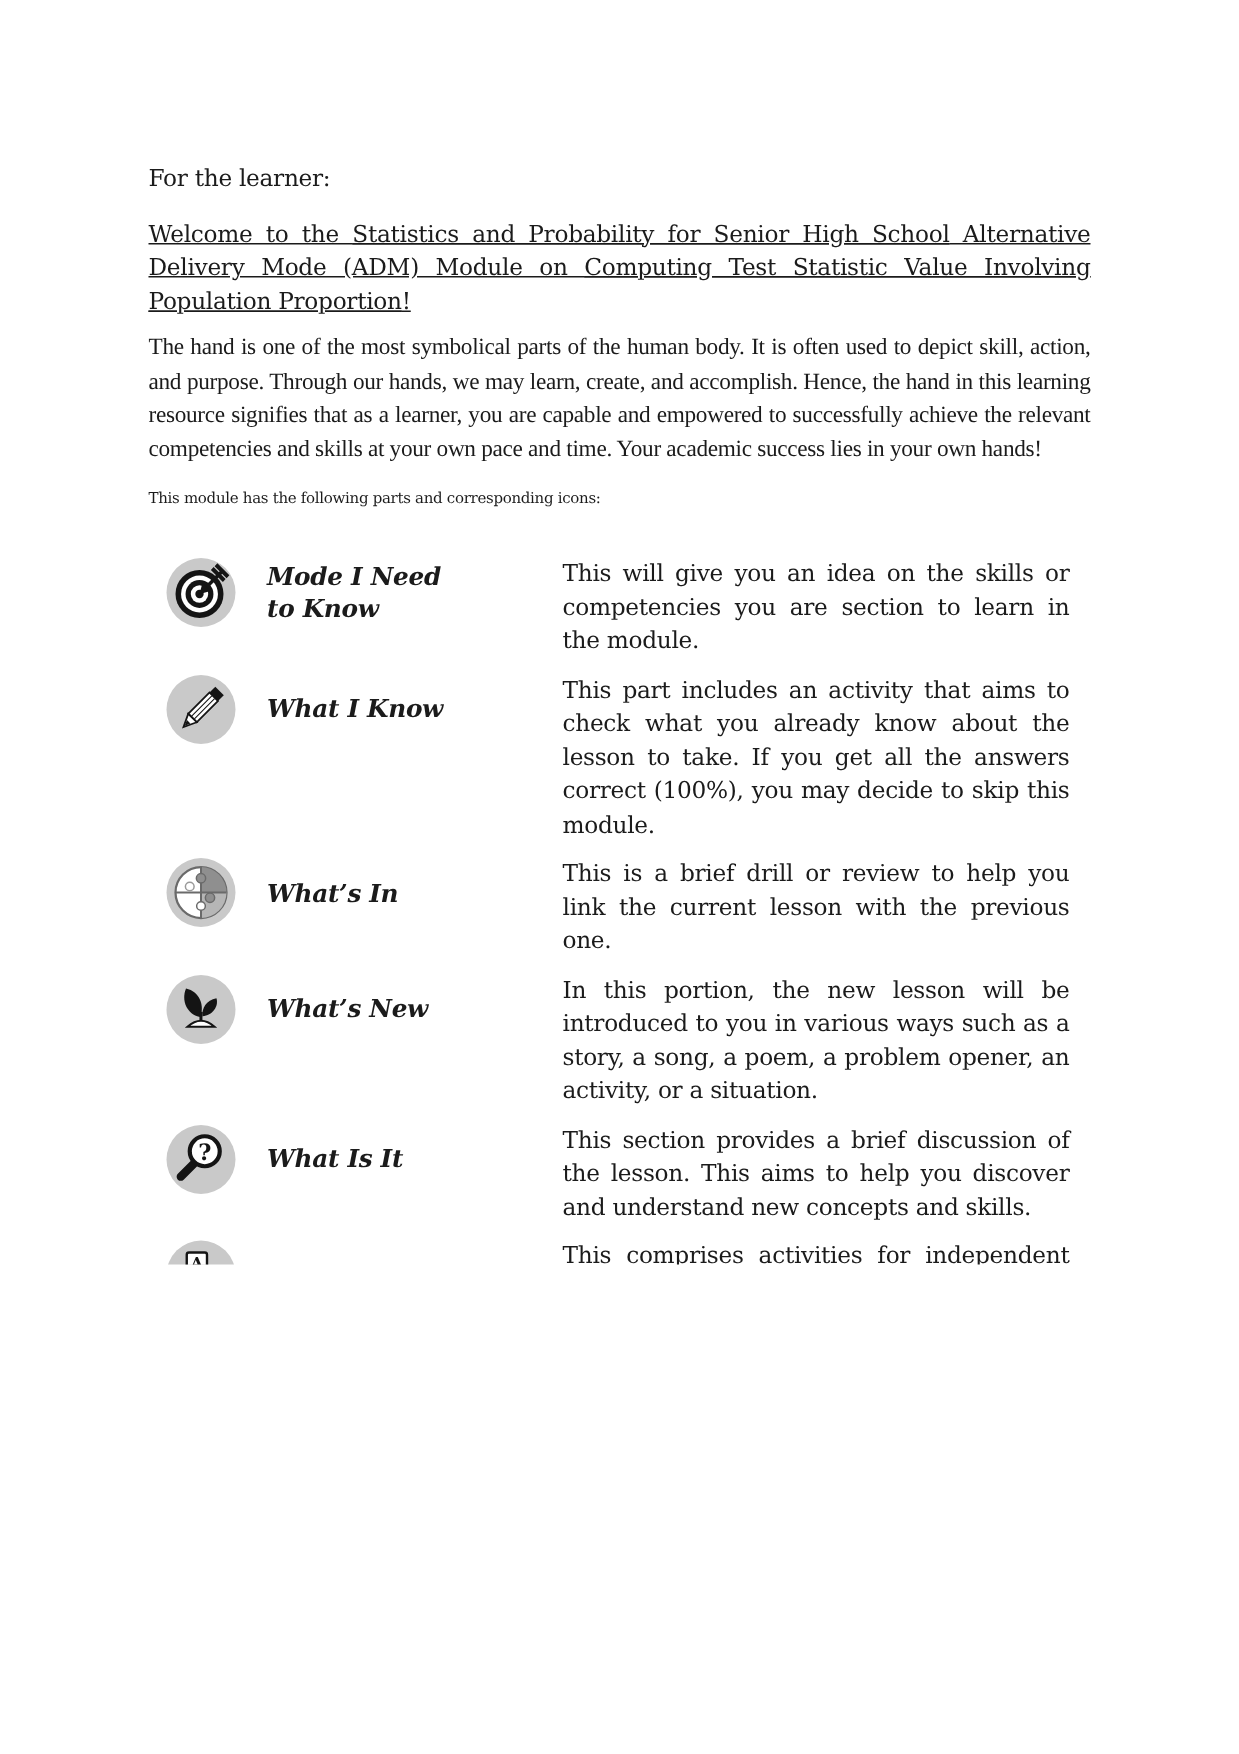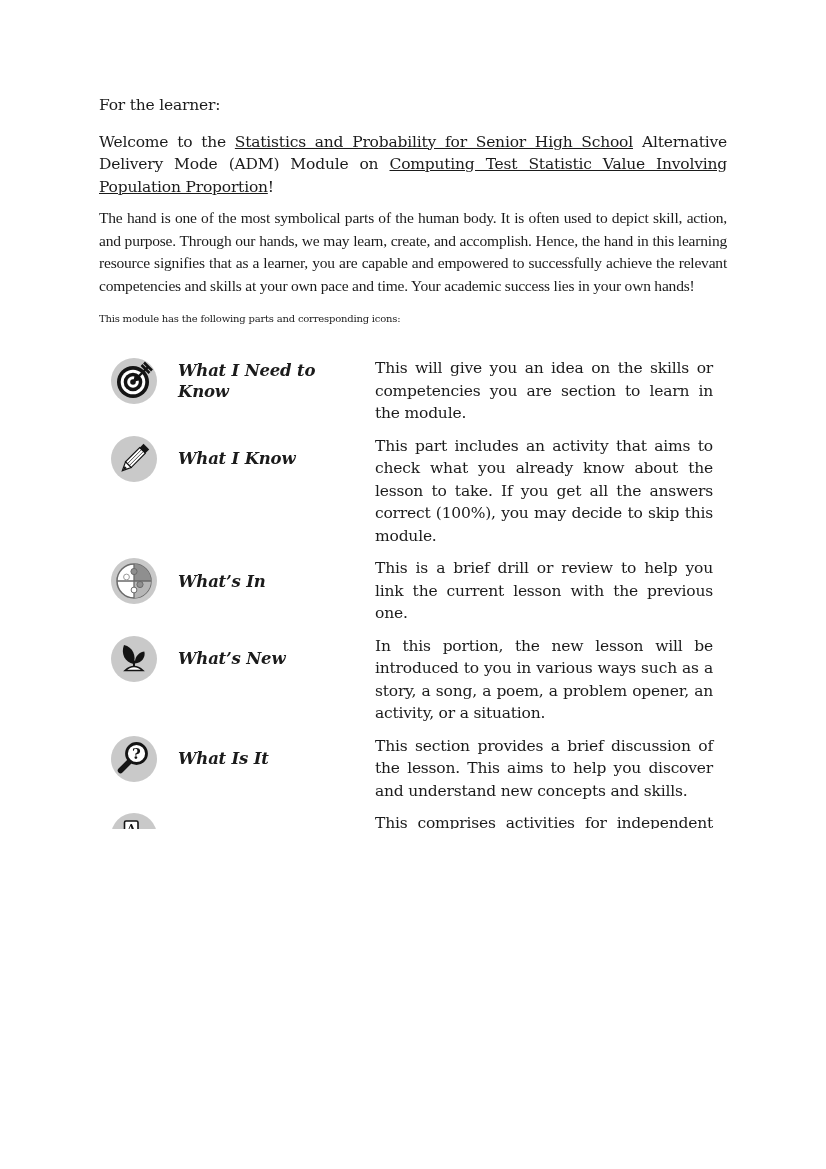--- a/index.html
+++ b/index.html
@@ -1,40 +1,40 @@
 <!DOCTYPE html>
 <html><head>
 <meta charset="utf-8">
 <style>
   html, body { margin: 0; padding: 0; background: #ffffff; }
   .page {
     position: relative;
     width: 826px;
     height: 825px;
-    margin: 4px auto;
+    margin: 18px auto;
     background: #ffffff;
     overflow: hidden;
     font-family: "DejaVu Serif", serif;
     color: #1b1b1b;
   }
   .content {
     position: absolute;
     top: 90px;
     left: 99px;
     width: 628px;
   }
   p { margin: 0; }
   .body-text {
     font-size: 15.5px;
     line-height: 22.5px;
     letter-spacing: -0.2px;
     text-align: justify;
   }
   .salutation { margin-bottom: 14px; text-align: left; }
-  .welcome { margin-bottom: 9px; }
+  .welcome { margin-bottom: 9px; text-decoration: underline; }
   .hand-para { margin-bottom: 12px; font-family: Liberation Serif, serif; }
   .design-para { margin-bottom: 13px; }
   .u { text-decoration: underline; }
   .parts-intro {
     font-size: 10px;
     line-height: 20px;
     letter-spacing: -0.2px;
     text-align: left;
     margin-bottom: 28px;
   }
@@ -113,21 +113,21 @@
             <circle cx="23" cy="25" r="12.3" fill="#ffffff"></circle>
             <circle cx="23" cy="25" r="9.3" fill="#141414"></circle>
             <circle cx="23" cy="25" r="5.8" fill="#ffffff"></circle>
             <circle cx="23" cy="25" r="2.8" fill="#141414"></circle>
             <path d="M23,25 L38,10" stroke="#141414" stroke-width="2.4"></path>
             <path d="M23,25 l7.5,-2 l-5.5,-5.5 z" fill="#141414"></path>
             <path d="M34,5.5 l8,8 M31.5,8 l8,8" stroke="#141414" stroke-width="2.6"></path>
           </svg>
         </div>
         <div class="label-cell">
-          <span class="label-text">What I Need to Know</span>
+          <span class="label-text">Mode I Need to Know</span>
         </div>
         <div class="desc-cell">This will give you an idea on the skills or competencies you are section to learn in the module.</div>
       </div>
 
       <div class="part-row">
         <div class="icon-cell">
           <svg width="48" height="48" viewBox="0 0 48 48">
             <circle cx="24" cy="24" r="23" fill="#c9c9c9"></circle>
             <g transform="rotate(45 24 24)">
               <rect x="20" y="6.5" width="8" height="5.5" fill="#141414"></rect>

